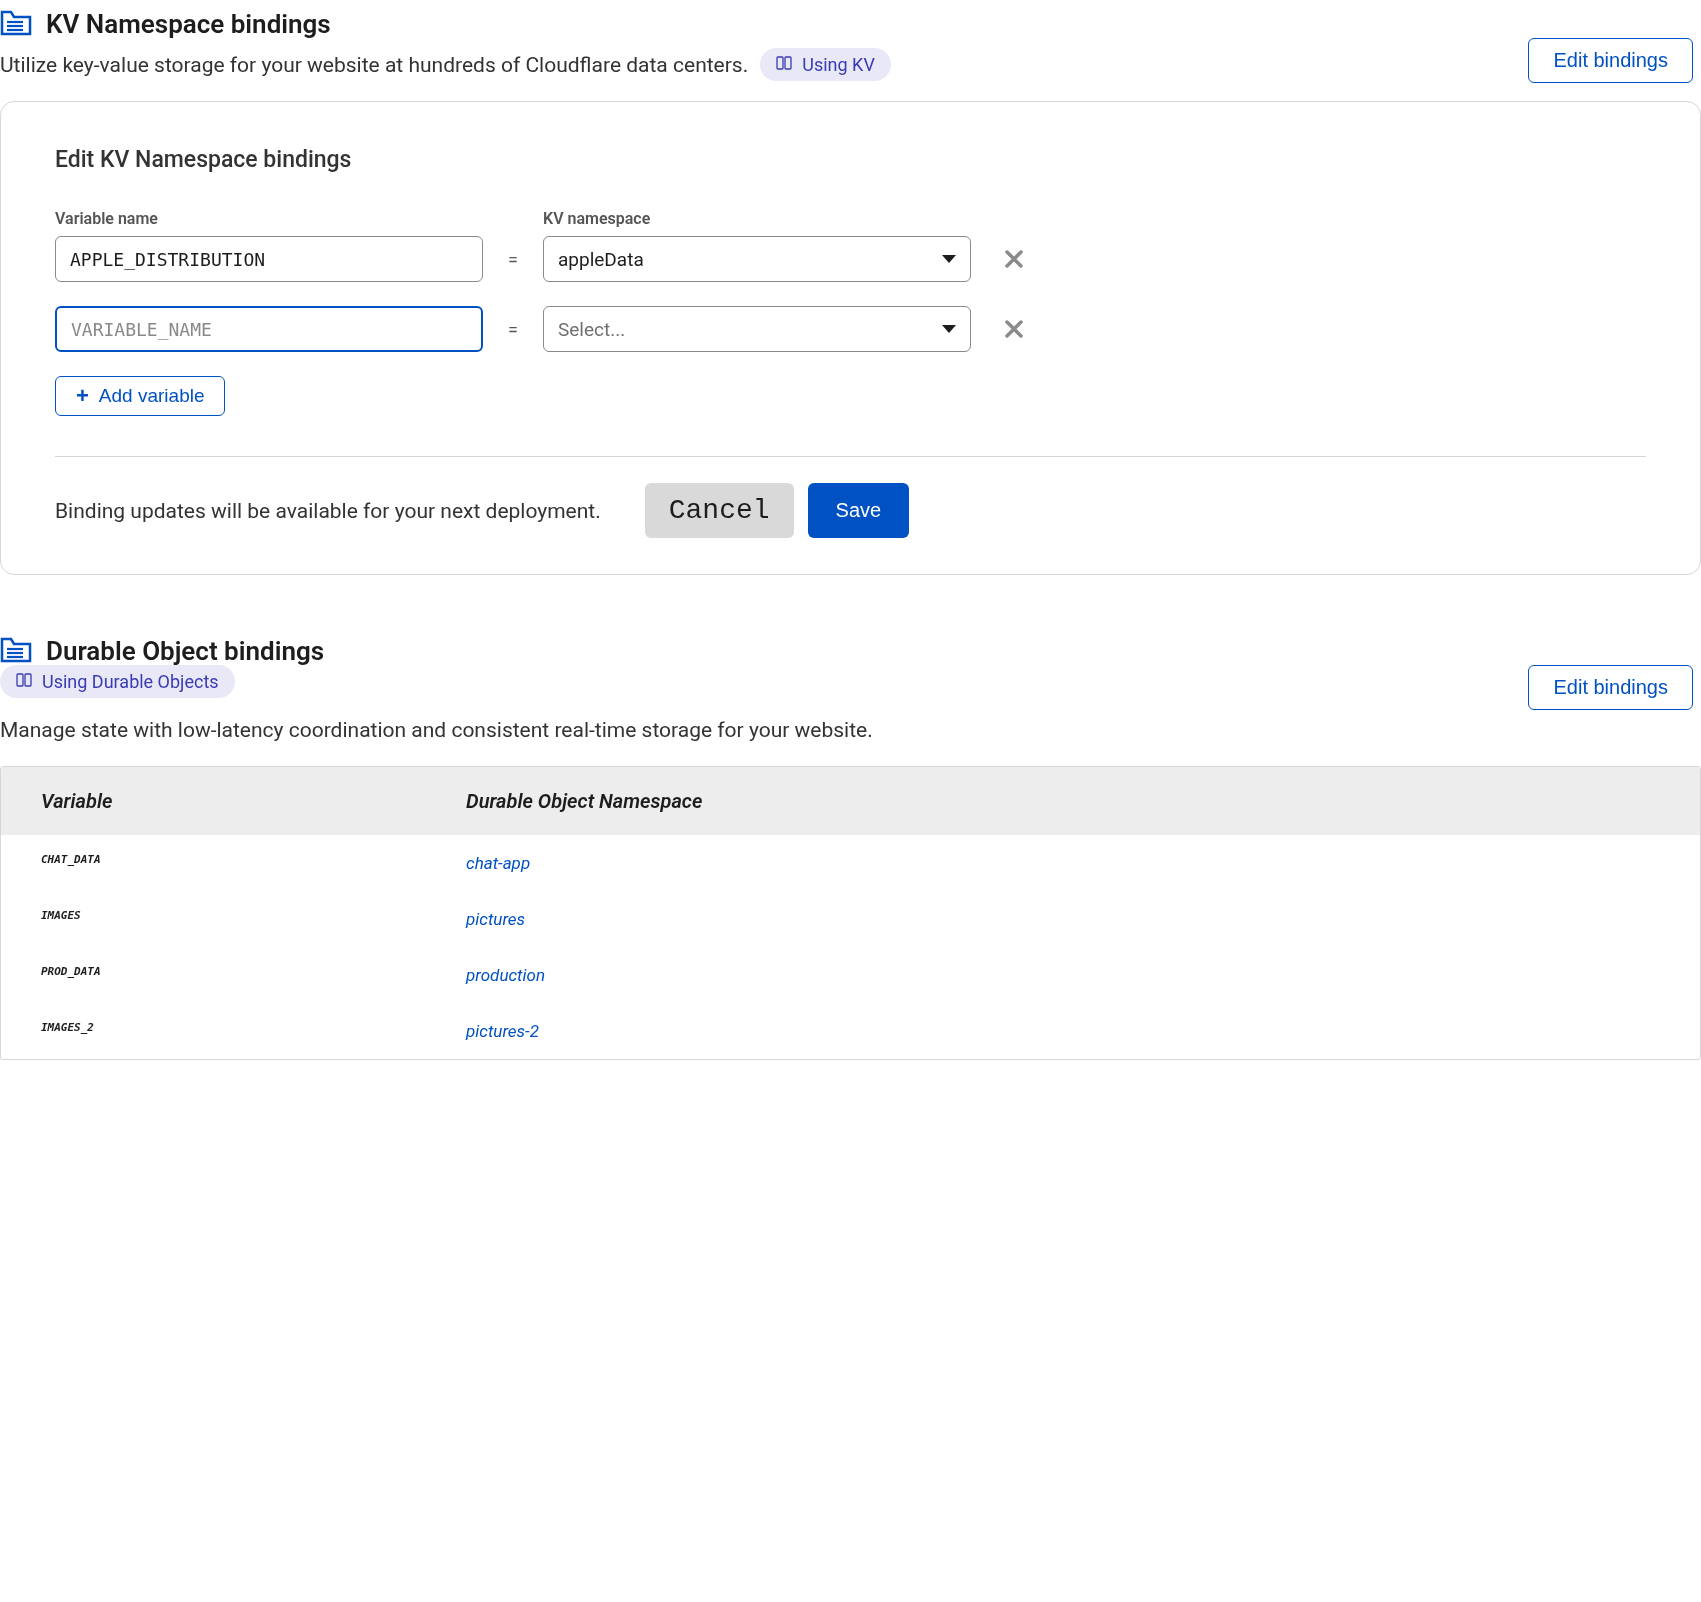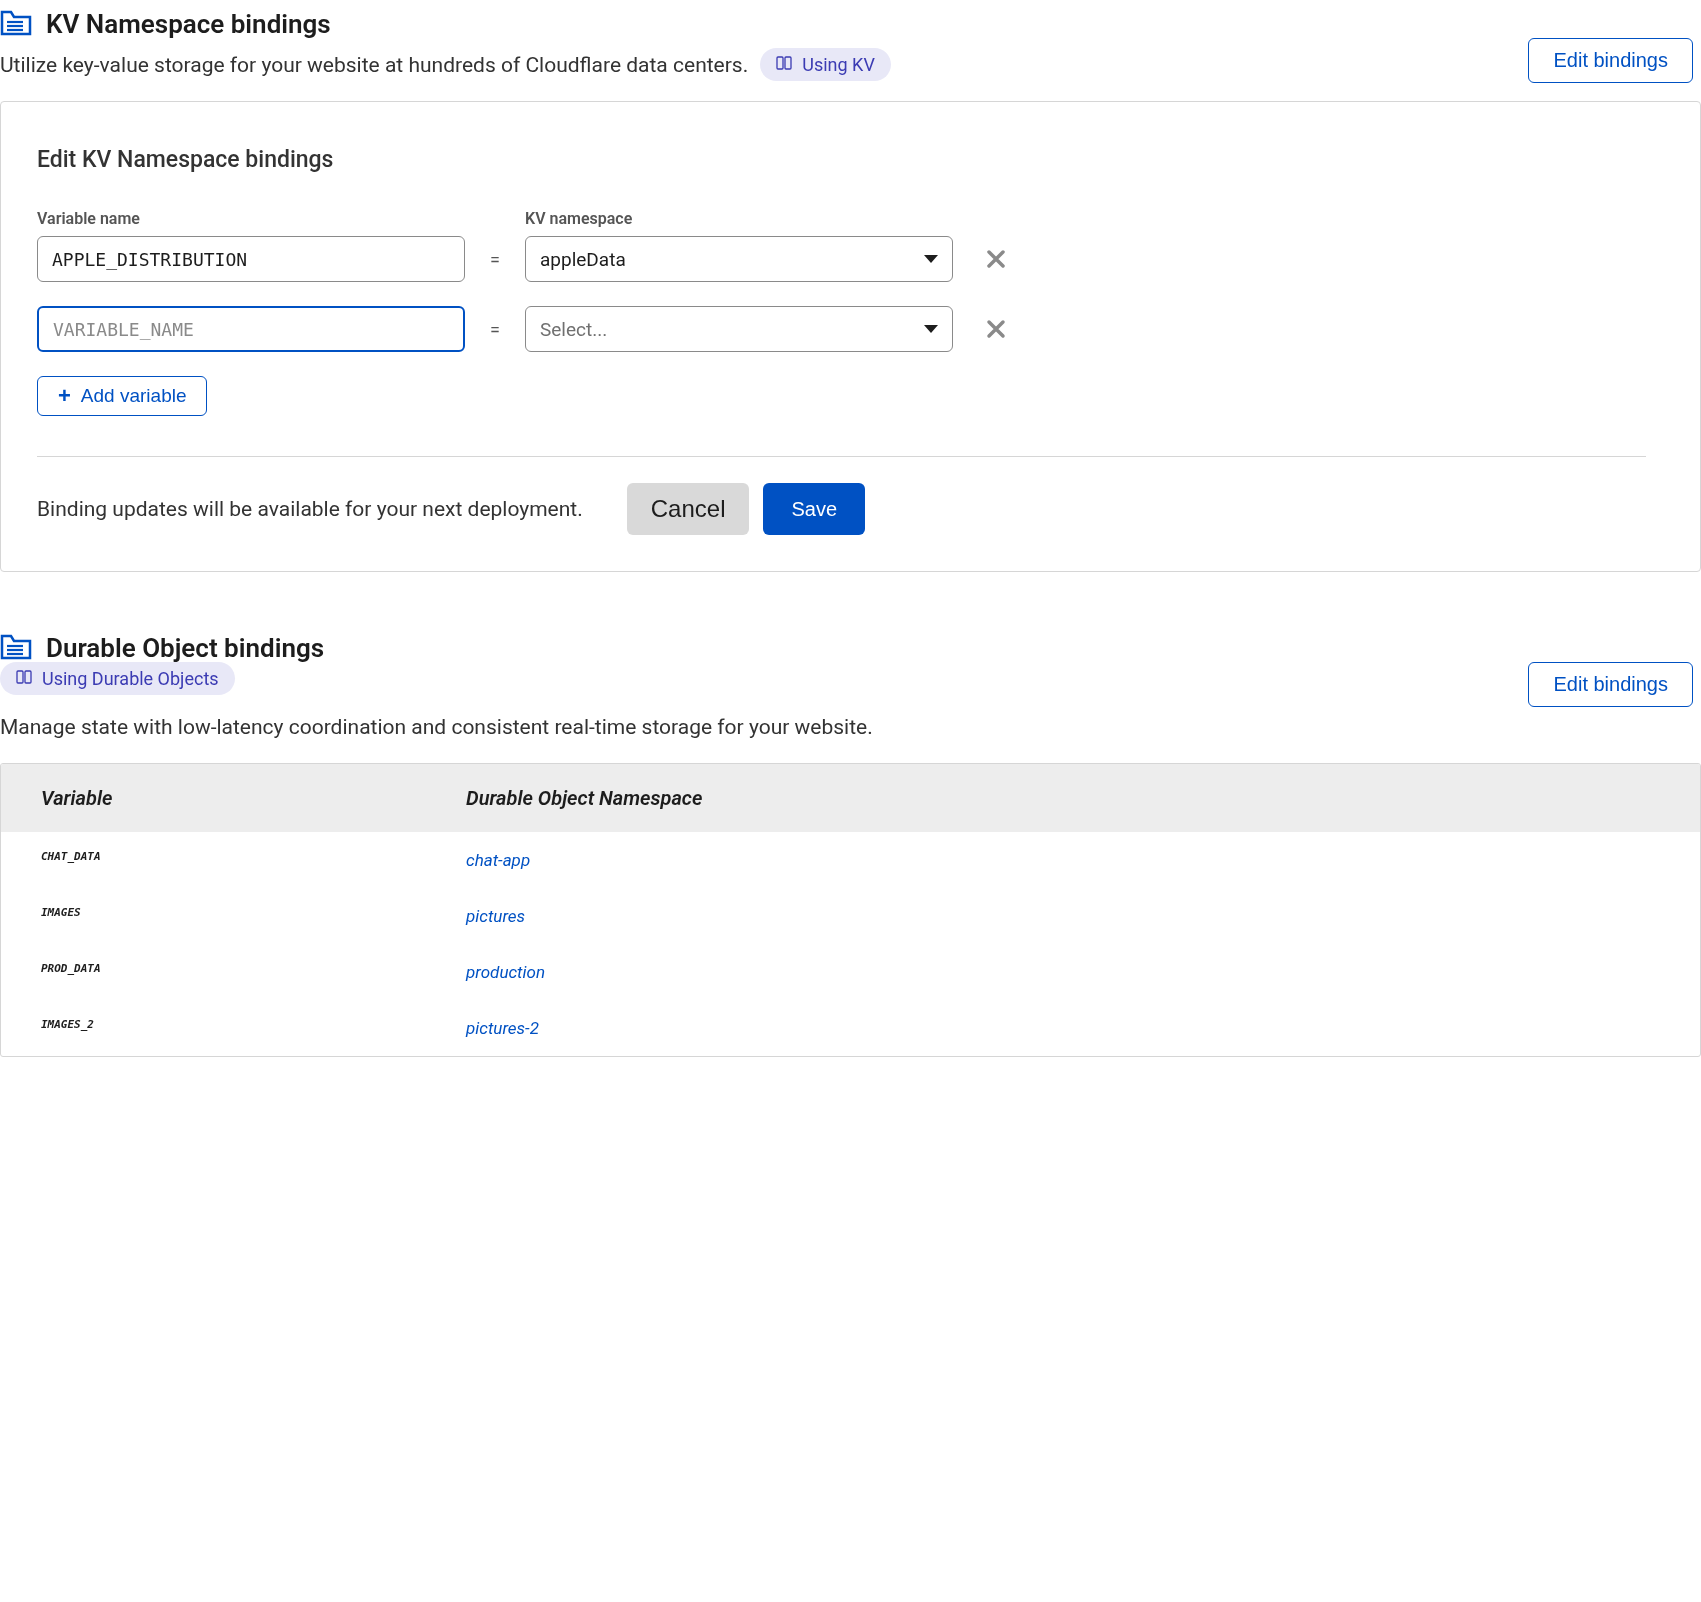--- a/index.html
+++ b/index.html
@@ -67,22 +67,22 @@
       font-size: 20px;
       font-weight: 400;
       cursor: pointer;
     }
     .header-wrap {
       position: relative;
     }
 
     .panel {
       border: 1px solid #d6d6d6;
-      border-radius: 4px;
-      padding: 44px 54px 36px 36px;
+      border-radius: 14px;
+      padding: 44px 54px 36px 54px;
       margin-top: 8px;
     }
     .panel-title {
       font-size: 23px;
       font-weight: 500;
       color: #333;
       margin-bottom: 36px;
     }
     .col-labels {
       display: flex;
@@ -198,22 +198,23 @@
     .footer-actions {
       display: flex;
       gap: 14px;
     }
     .btn-secondary {
       background: #d9d9d9;
       color: #1d1d1d;
       border: none;
       padding: 12px 24px;
       border-radius: 6px;
-      font-size: 24px;
-      cursor: pointer;
+      font-size: 28px;
+      cursor: pointer;
+      font-family: Liberation Mono, monospace;
     }
     .btn-primary {
       background: #0051c3;
       color: #fff;
       border: none;
       padding: 12px 28px;
       border-radius: 6px;
       font-size: 20px;
       cursor: pointer;
     }

